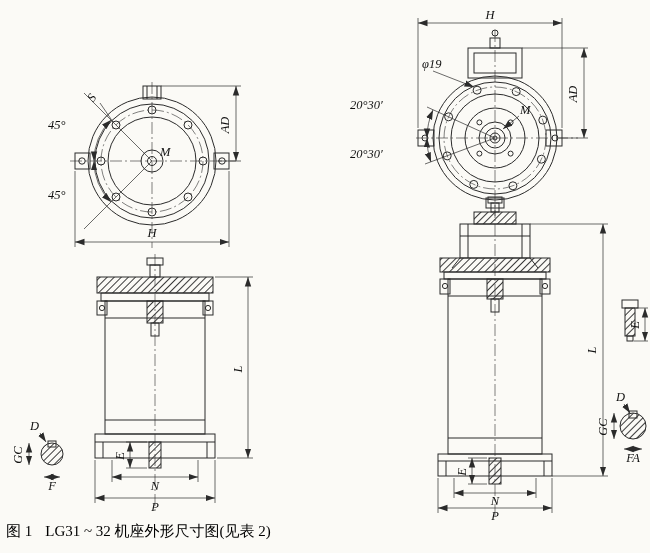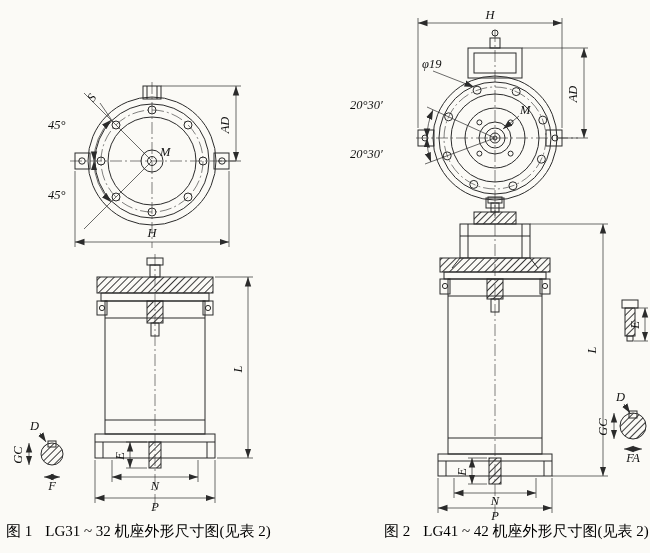--- a/index.html
+++ b/index.html
@@ -281,17 +281,14 @@
       <line class="dim" x1="284" y1="407" x2="284" y2="433" marker-start="url(#ms2)" marker-end="url(#me2)"></line>
       <text x="277" y="421" text-anchor="middle" transform="rotate(-90 277 421)">GC</text>
       <line class="dim" x1="294" y1="443" x2="312" y2="443" marker-start="url(#ms2)" marker-end="url(#me2)"></line>
       <text x="303" y="456" text-anchor="middle">FA</text>
     </g>
   </svg>
 
   <div class="caption" style="left:6px">
     <span class="no">图 1</span><span>LG31 ~ 32 机座外形尺寸图(见表 2)</span>
   </div>
-  <div class="caption" style="left:384px">
-    <span class="no">图 2</span><span>LG41 ~ 42 机座外形尺寸图(见表 2)</span>
-  </div>
 
 </div>
 
 </body></html>

